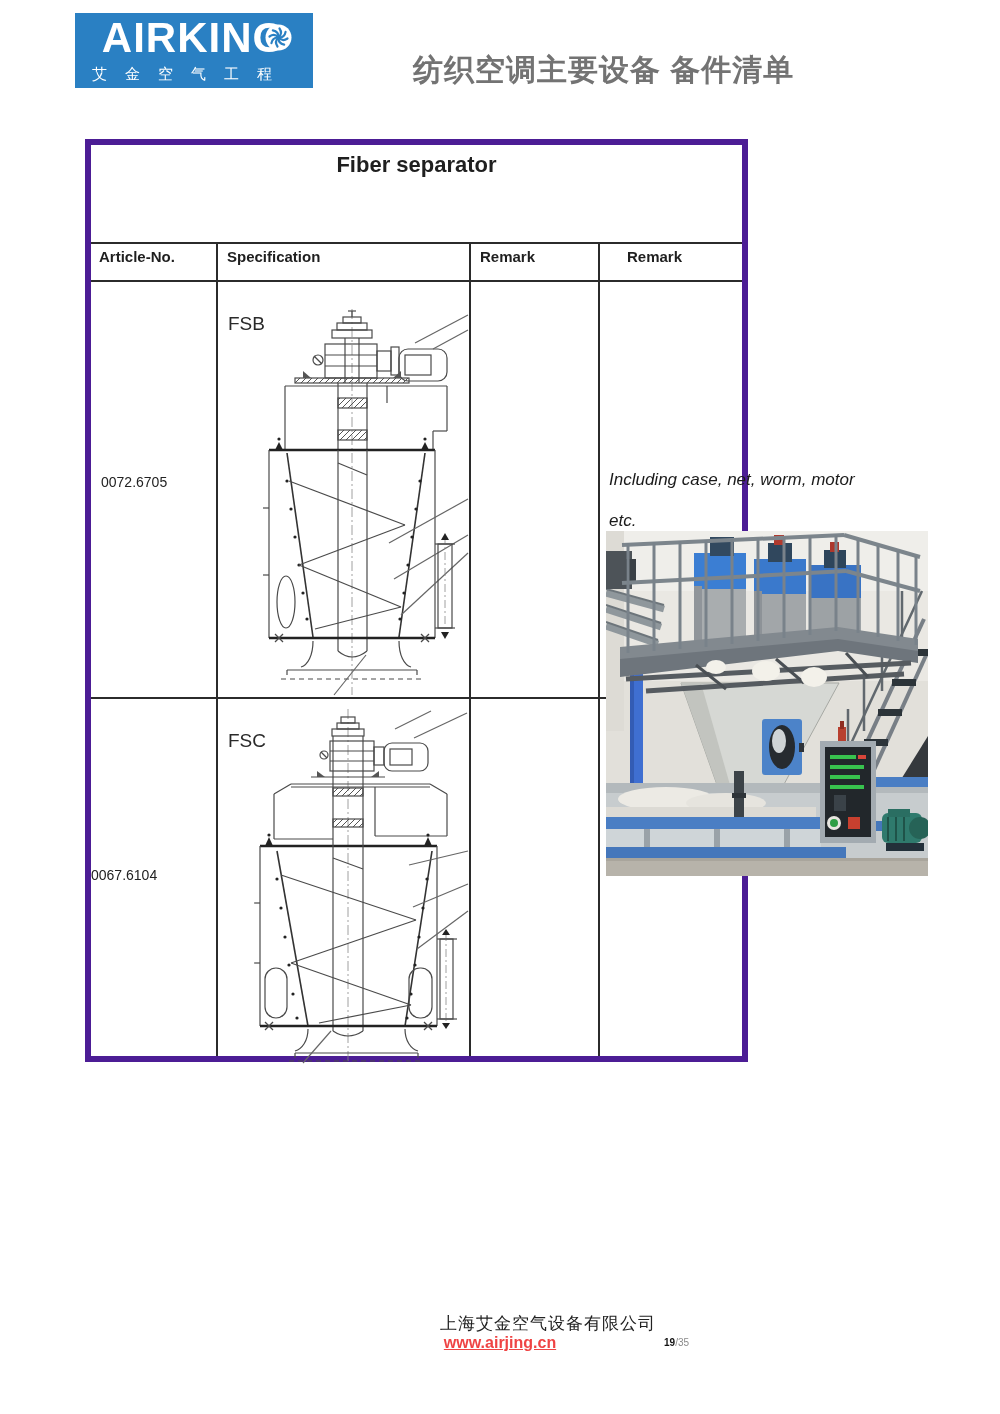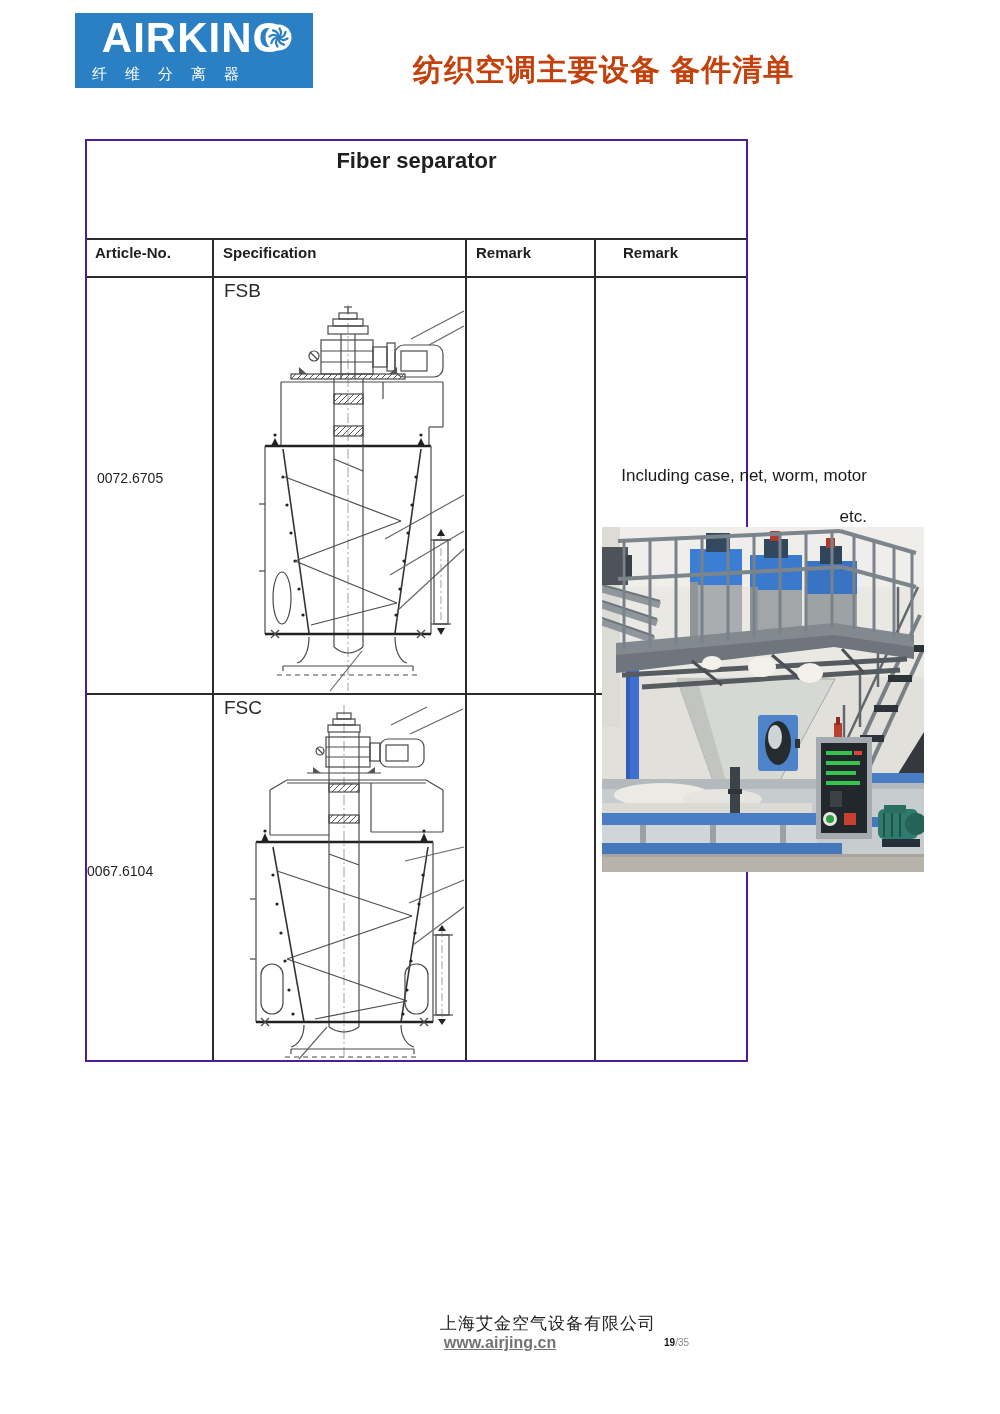--- a/index.html
+++ b/index.html
@@ -9,45 +9,45 @@
   }
   
   .logo{position:absolute;left:75px;top:13px;width:238px;height:75px;background:#2a80c3;}
   .logo-brand{position:absolute;top:1px;left:0;right:0;text-align:center;
     color:#fff;font-weight:bold;font-size:42px;letter-spacing:1px;white-space:nowrap;}
   .logo-fan{position:absolute;left:190px;top:11px;width:27px;height:27px;}
   .logo-sub{position:absolute;left:17px;top:52px;color:#fff;font-size:15px;
     letter-spacing:18px;white-space:nowrap;}
   
   .page-title{position:absolute;left:413px;top:50px;font-size:30px;font-weight:bold;
-    letter-spacing:1px;color:#c2410c;}
+    letter-spacing:1px;color:#737373;}
   
   .tbl{position:absolute;left:85px;top:139px;width:663px;height:923px;
-    border:2px solid #4c1d95;box-sizing:border-box;}
+    border:6px solid #4c1d95;box-sizing:border-box;}
   .gl{position:absolute;background:#2b2b2b;}
   .gl.h{left:0;width:100%;height:2px;}
   .gl.v{width:2px;top:97px;bottom:0;}
   .tbl-title-en{position:absolute;top:7px;left:0;width:100%;text-align:center;
     font-size:22px;font-weight:bold;}
   .tbl-title-zh{position:absolute;top:48px;left:0;width:100%;text-align:center;
     font-size:21px;font-weight:bold;letter-spacing:3px;
     font-family:"Liberation Serif", serif;}
   .colhead{position:absolute;top:103px;font-size:15px;font-weight:bold;}
   .cell-text{position:absolute;font-size:14px;color:#222;}
-  .spec-label{position:absolute;font-size:19px;color:#2a2a2a;}
+  .spec-label{position:absolute;font-size:19px;color:#2a2a2a;margin-top:29px;}
   .remark-text{position:absolute;left:518px;top:314px;width:262px;
-    font-size:17px;line-height:41px;color:#1a1a1a;text-align:right;}
+    font-style:italic;font-size:17px;line-height:41px;color:#1a1a1a;}
   .drawing{position:absolute;}
   .photo{position:absolute;left:515px;top:386px;width:322px;height:345px;}
   .photo svg,.drawing svg{display:block;width:100%;height:100%;}
   
   .f-company{position:absolute;top:1312px;left:0;width:1000px;text-align:center;
     font-size:17px;letter-spacing:1px;font-family:"Liberation Serif", serif;color:#222;padding-left:48px;}
   .f-link-row{position:absolute;top:1334px;left:0;width:1000px;text-align:center;}
-  .f-link{color:#737373;font-weight:bold;font-size:16px;text-decoration:underline;cursor:pointer;}
+  .f-link{color:#ef4444;font-weight:bold;font-size:16px;text-decoration:underline;cursor:pointer;}
   .f-page{position:absolute;left:664px;top:1299px;font-size:10px;margin-top:38px;}
   .f-page .cur{font-weight:bold;color:#111;}
   .f-page .tot{color:#8a8a8a;}
 </style>
 </head>
 <body>
 
 <div class="logo">
   <div class="logo-brand">AIRKING</div>
   <div class="logo-fan">
@@ -59,21 +59,21 @@
         <path d="M13.5,13.5 Q18,9.5 14.5,4.5" transform="rotate(90 13.5 13.5)"></path>
         <path d="M13.5,13.5 Q18,9.5 14.5,4.5" transform="rotate(135 13.5 13.5)"></path>
         <path d="M13.5,13.5 Q18,9.5 14.5,4.5" transform="rotate(180 13.5 13.5)"></path>
         <path d="M13.5,13.5 Q18,9.5 14.5,4.5" transform="rotate(225 13.5 13.5)"></path>
         <path d="M13.5,13.5 Q18,9.5 14.5,4.5" transform="rotate(270 13.5 13.5)"></path>
         <path d="M13.5,13.5 Q18,9.5 14.5,4.5" transform="rotate(315 13.5 13.5)"></path>
       </g>
       <circle cx="13.5" cy="13.5" r="2" fill="#2a80c3"></circle>
     </svg>
   </div>
-  <div class="logo-sub">纤维分离器</div>
+  <div class="logo-sub">艾金空气工程</div>
 </div>
 
 <div class="page-title">纺织空调主要设备 备件清单</div>
 
 <div class="tbl">
 
   <div class="gl h" style="top:97px"></div>
   <div class="gl h" style="top:135px"></div>
   <div class="gl h" style="top:552px"></div>
   <div class="gl v" style="left:125px"></div>

